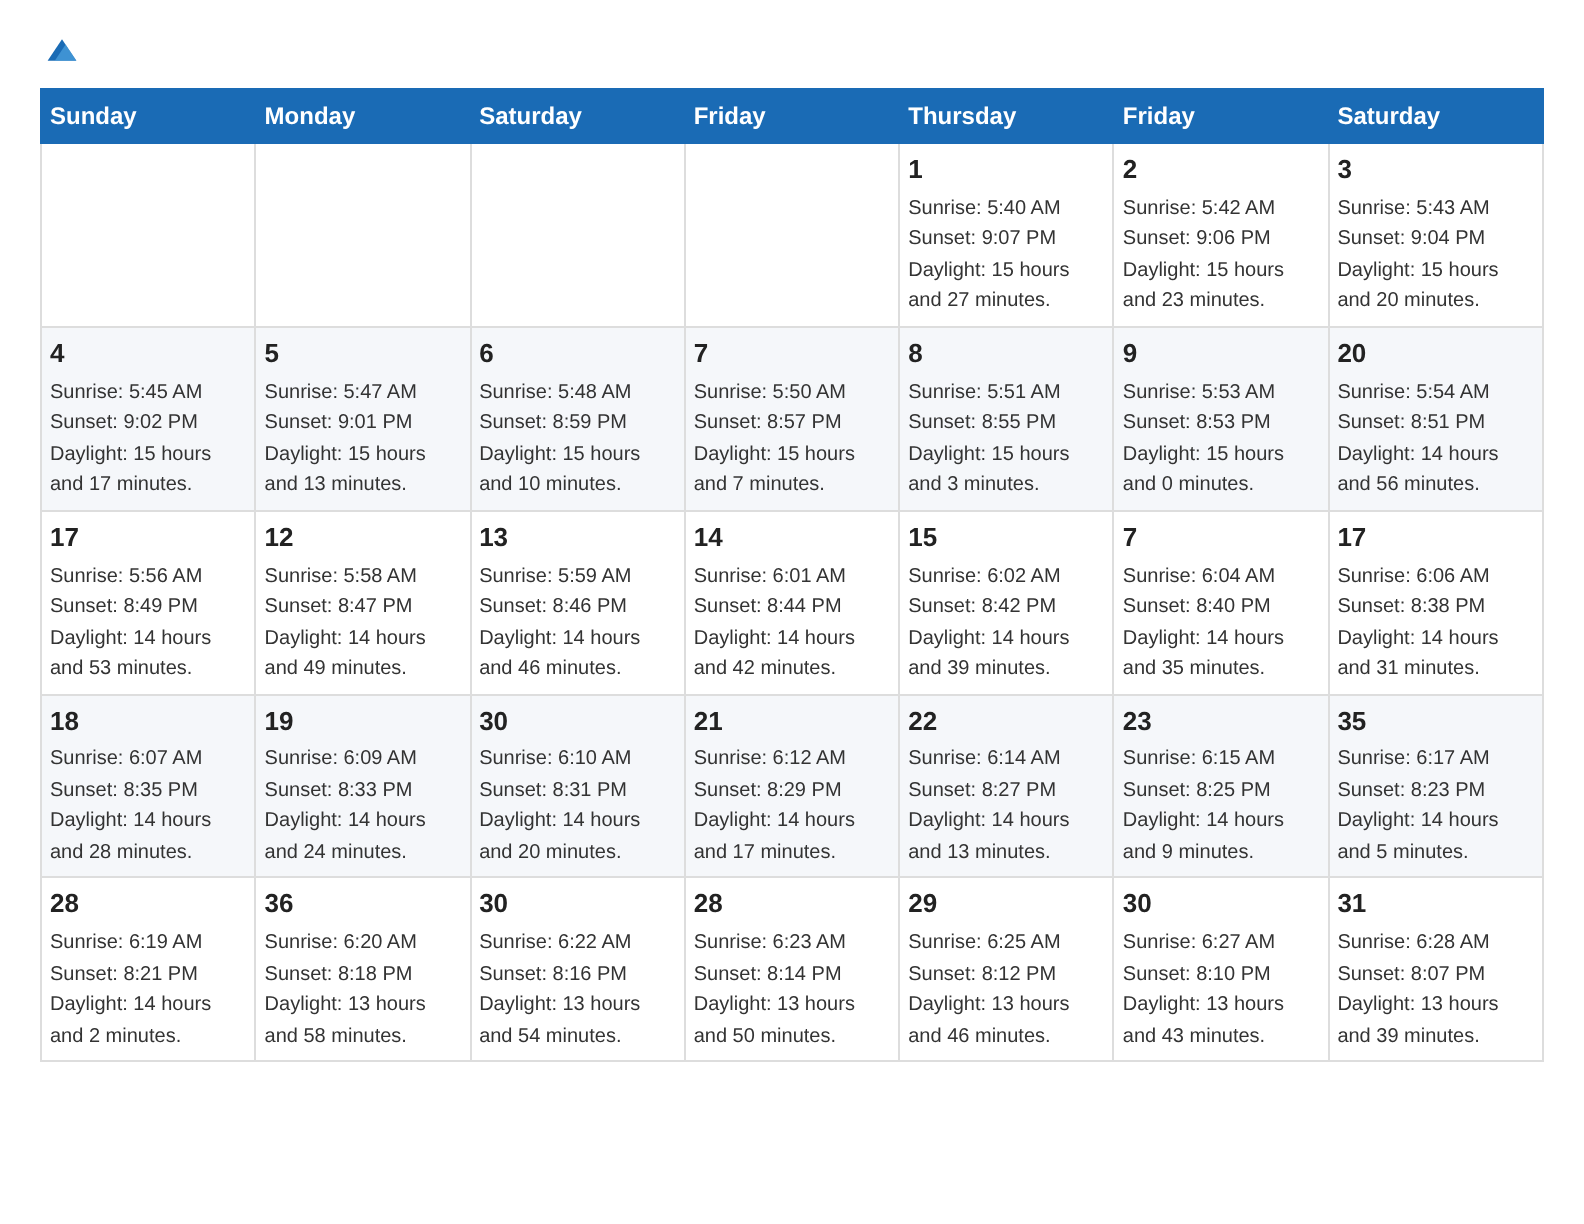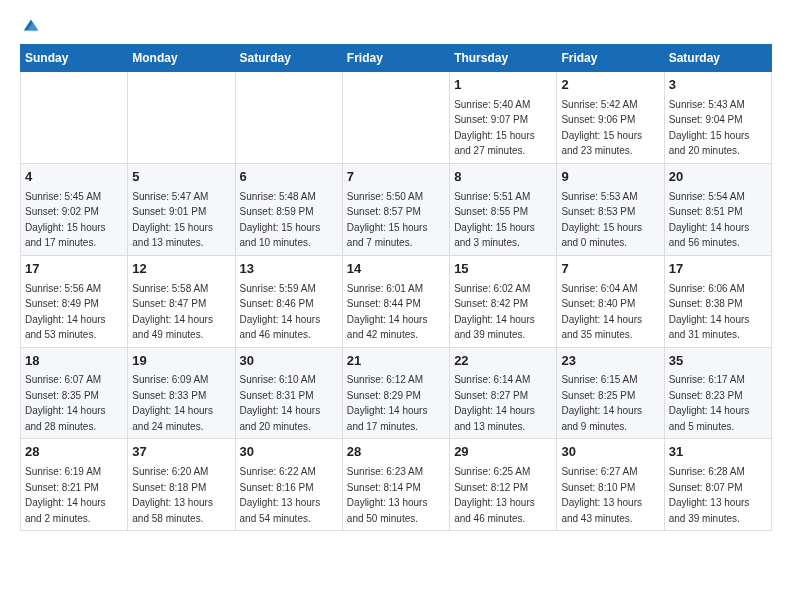--- a/index.html
+++ b/index.html
@@ -168,21 +168,21 @@
           <td><span class="day-number">18</span><span class="day-info">Sunrise: 6:07 AM<br>Sunset: 8:35 PM<br>Daylight: 14 hours<br>and 28 minutes.</span></td>
           <td><span class="day-number">19</span><span class="day-info">Sunrise: 6:09 AM<br>Sunset: 8:33 PM<br>Daylight: 14 hours<br>and 24 minutes.</span></td>
           <td><span class="day-number">30</span><span class="day-info">Sunrise: 6:10 AM<br>Sunset: 8:31 PM<br>Daylight: 14 hours<br>and 20 minutes.</span></td>
           <td><span class="day-number">21</span><span class="day-info">Sunrise: 6:12 AM<br>Sunset: 8:29 PM<br>Daylight: 14 hours<br>and 17 minutes.</span></td>
           <td><span class="day-number">22</span><span class="day-info">Sunrise: 6:14 AM<br>Sunset: 8:27 PM<br>Daylight: 14 hours<br>and 13 minutes.</span></td>
           <td><span class="day-number">23</span><span class="day-info">Sunrise: 6:15 AM<br>Sunset: 8:25 PM<br>Daylight: 14 hours<br>and 9 minutes.</span></td>
           <td><span class="day-number">35</span><span class="day-info">Sunrise: 6:17 AM<br>Sunset: 8:23 PM<br>Daylight: 14 hours<br>and 5 minutes.</span></td>
         </tr>
         <tr>
           <td><span class="day-number">28</span><span class="day-info">Sunrise: 6:19 AM<br>Sunset: 8:21 PM<br>Daylight: 14 hours<br>and 2 minutes.</span></td>
-          <td><span class="day-number">37</span><span class="day-info">Sunrise: 6:20 AM<br>Sunset: 8:18 PM<br>Daylight: 13 hours<br>and 58 minutes.</span></td>
+          <td><span class="day-number">36</span><span class="day-info">Sunrise: 6:20 AM<br>Sunset: 8:18 PM<br>Daylight: 13 hours<br>and 58 minutes.</span></td>
           <td><span class="day-number">30</span><span class="day-info">Sunrise: 6:22 AM<br>Sunset: 8:16 PM<br>Daylight: 13 hours<br>and 54 minutes.</span></td>
           <td><span class="day-number">28</span><span class="day-info">Sunrise: 6:23 AM<br>Sunset: 8:14 PM<br>Daylight: 13 hours<br>and 50 minutes.</span></td>
           <td><span class="day-number">29</span><span class="day-info">Sunrise: 6:25 AM<br>Sunset: 8:12 PM<br>Daylight: 13 hours<br>and 46 minutes.</span></td>
           <td><span class="day-number">30</span><span class="day-info">Sunrise: 6:27 AM<br>Sunset: 8:10 PM<br>Daylight: 13 hours<br>and 43 minutes.</span></td>
           <td><span class="day-number">31</span><span class="day-info">Sunrise: 6:28 AM<br>Sunset: 8:07 PM<br>Daylight: 13 hours<br>and 39 minutes.</span></td>
         </tr>
       </tbody>
   </table>
 </div>
 

